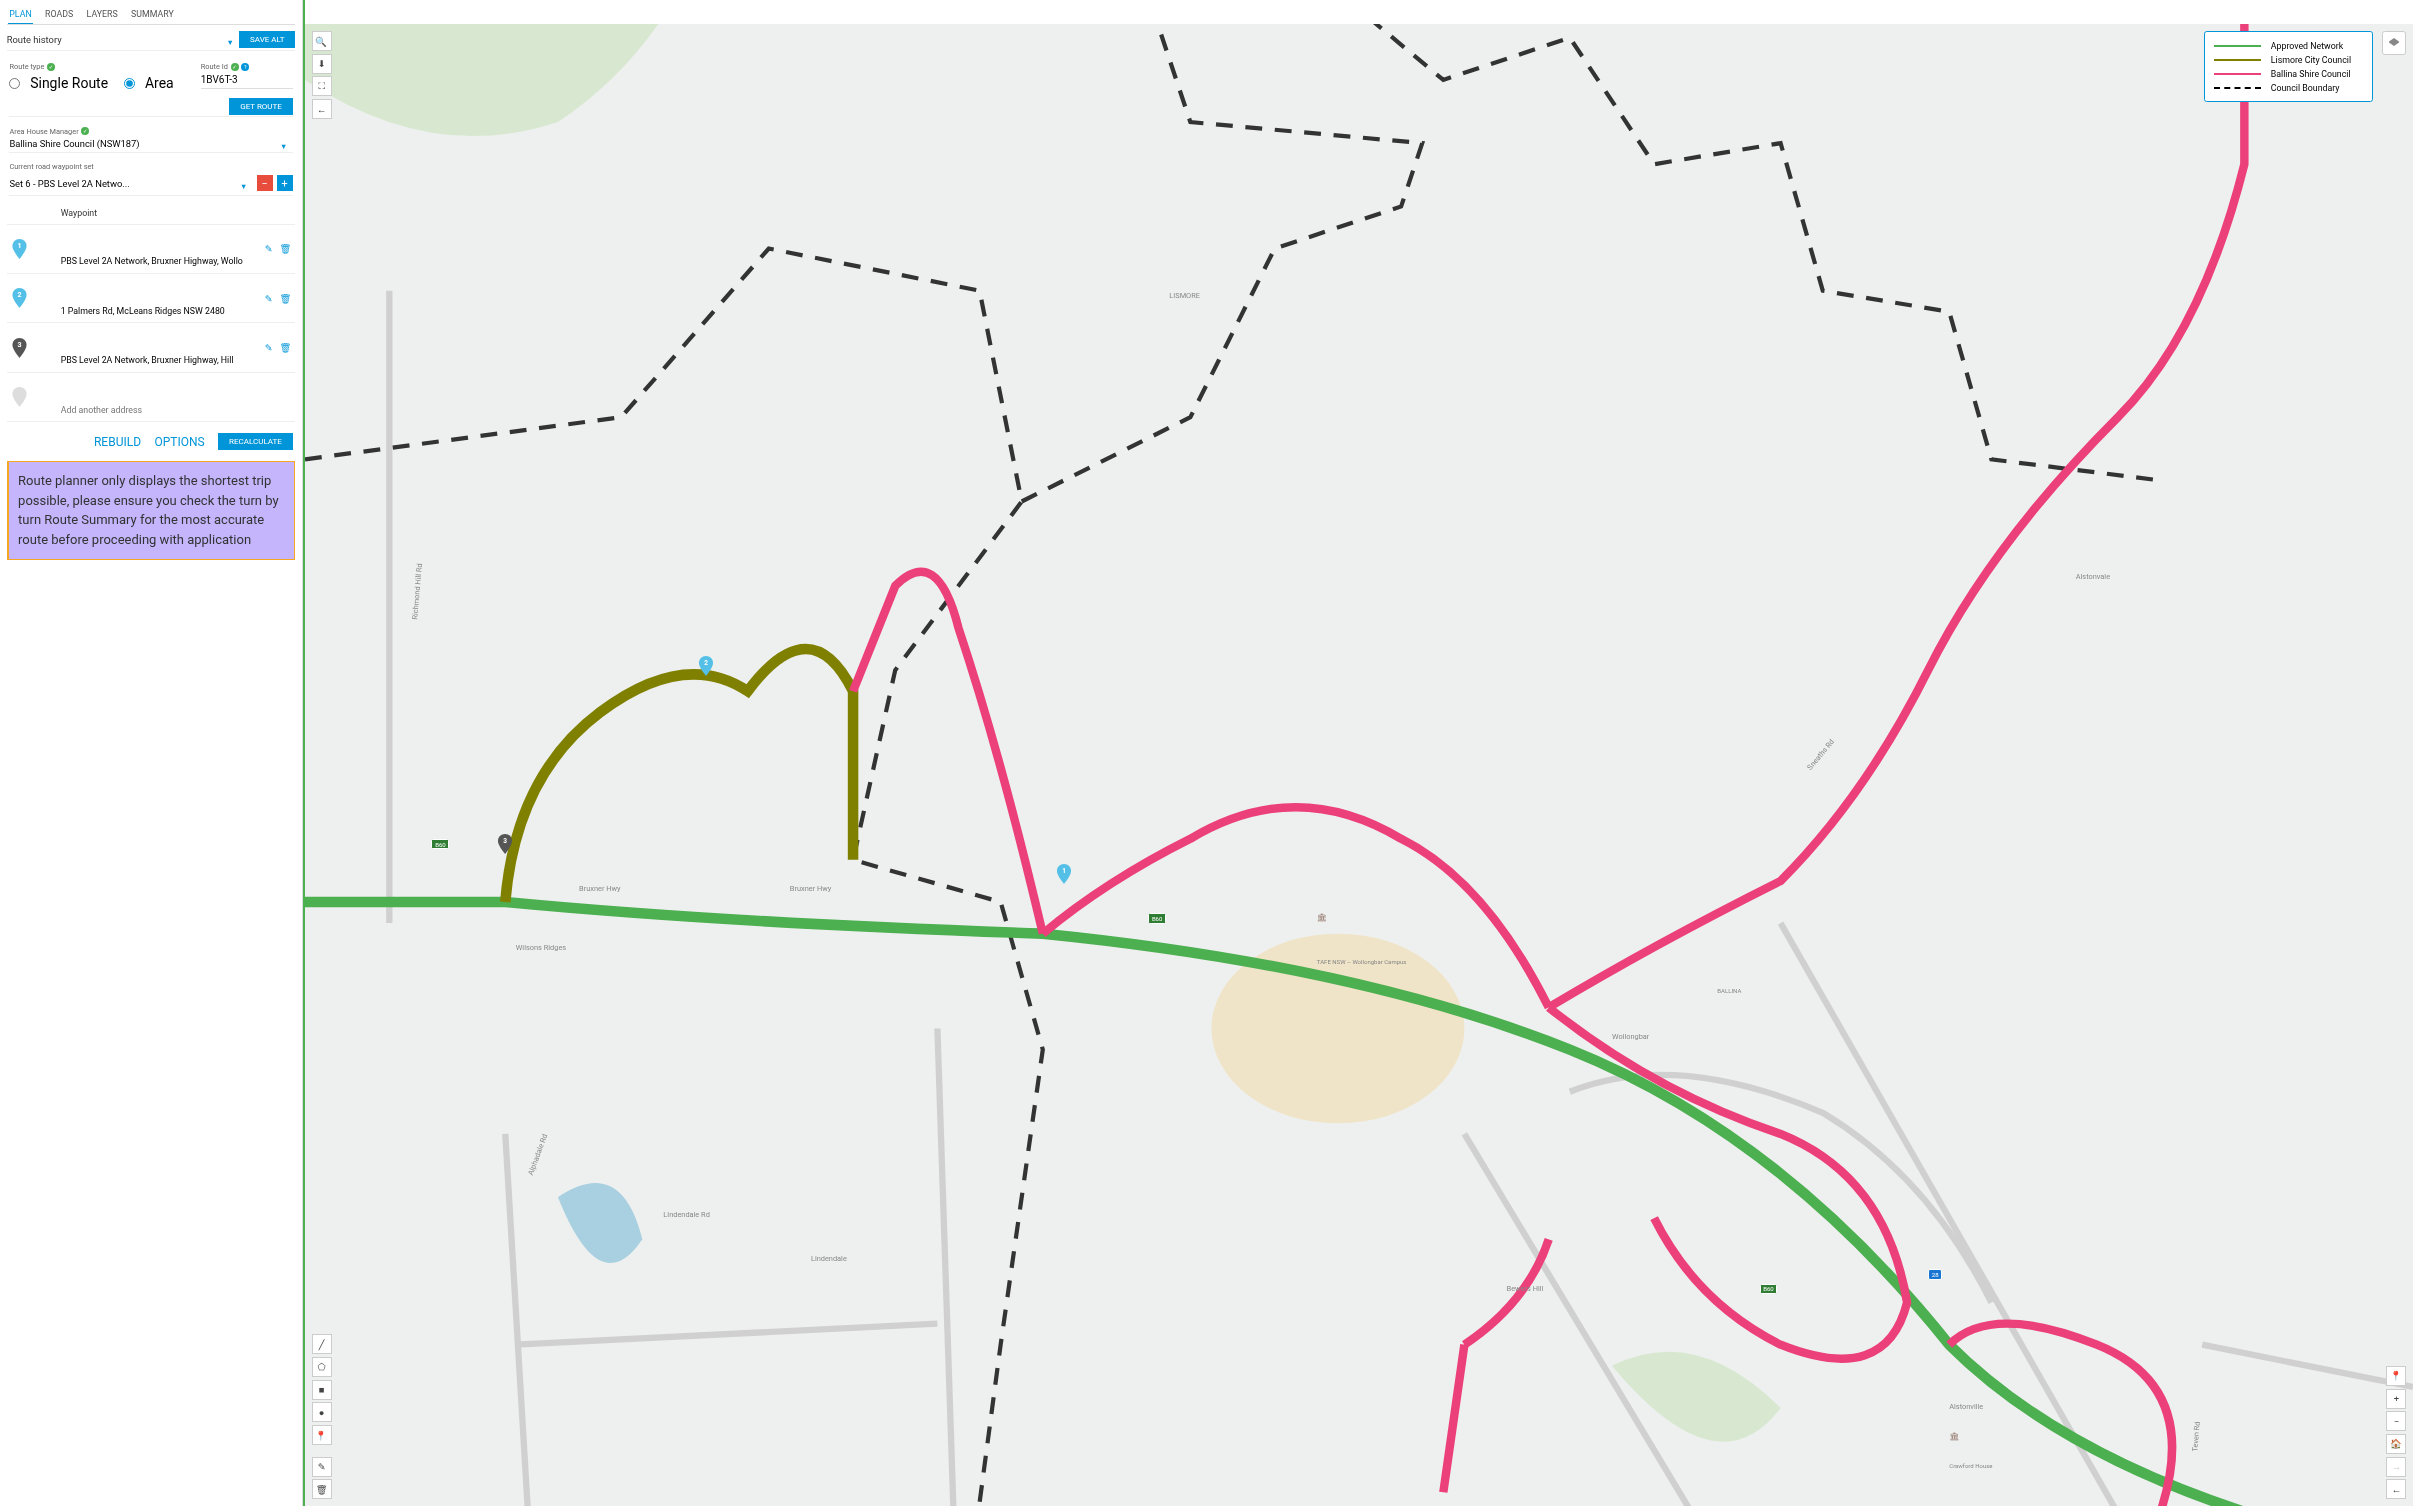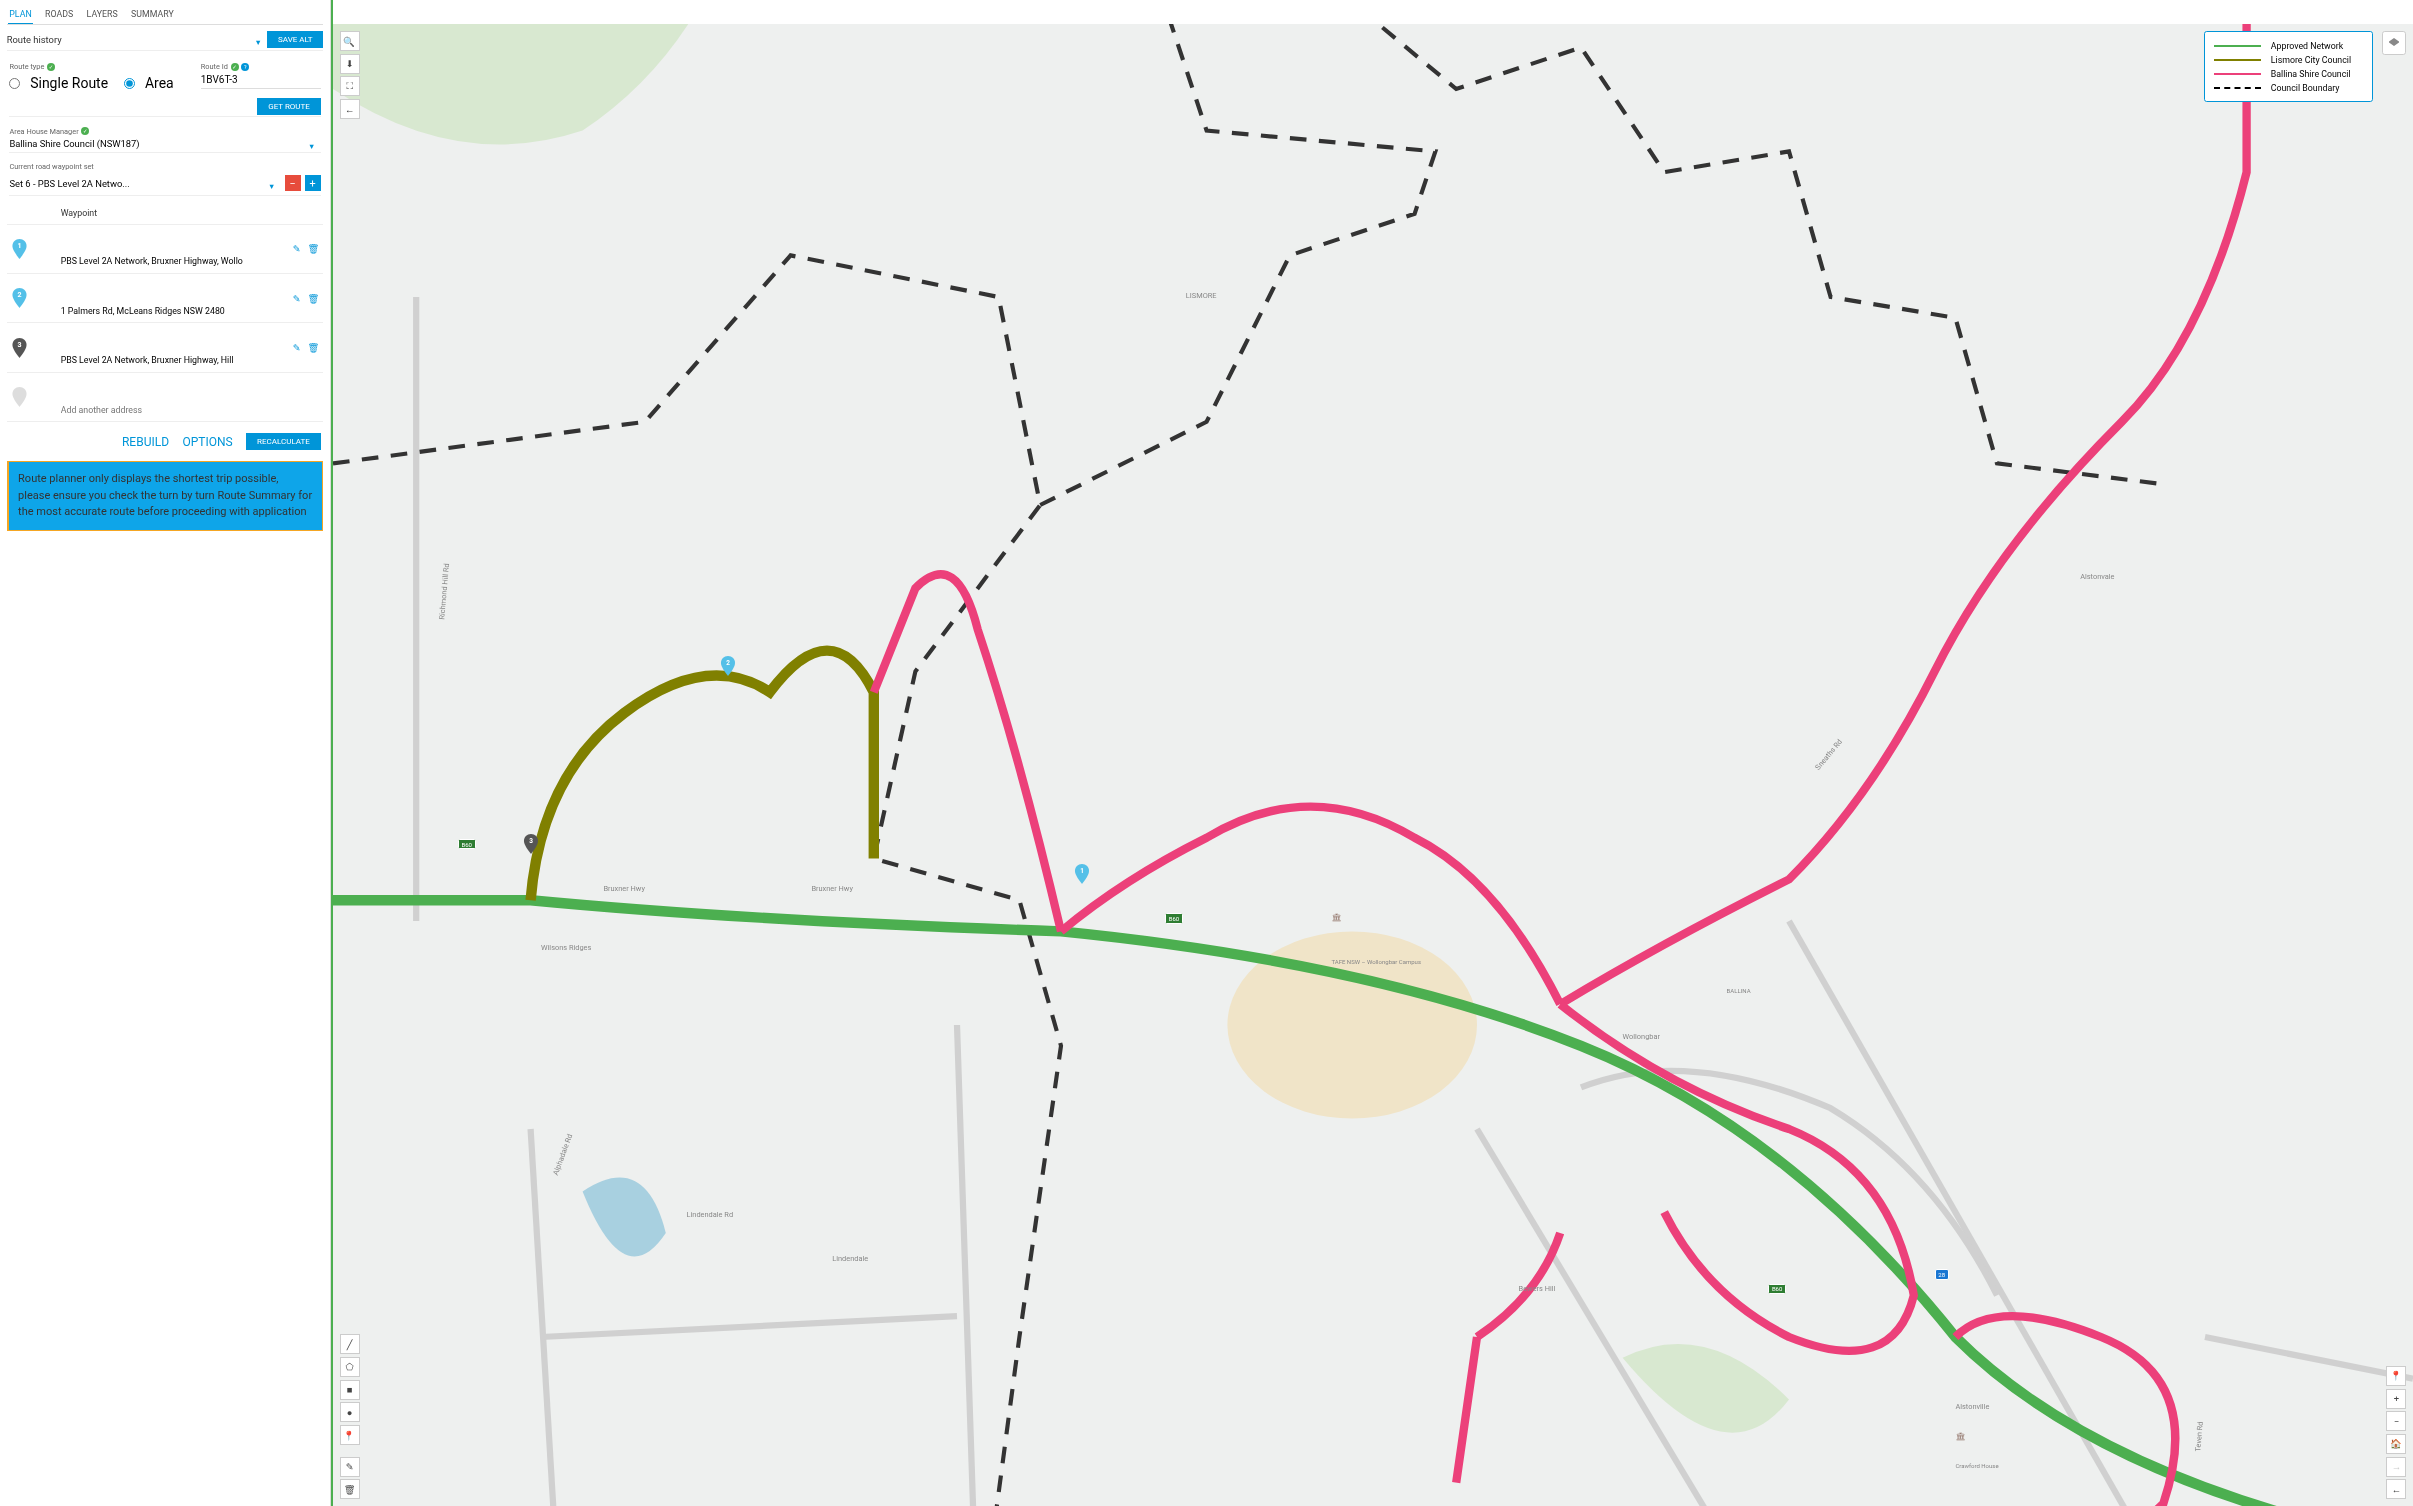--- a/index.html
+++ b/index.html
@@ -1,19 +1,19 @@
 <!DOCTYPE html>
 <html style="font-size:10.8px"><head>
 <meta charset="utf-8">
 <style>
 * { box-sizing: border-box; margin: 0; padding: 0; font-family: -apple-system, BlinkMacSystemFont, "Segoe UI", Roboto, Arial, sans-serif; }
 body { display: flex; height: 100vh; overflow: hidden; background: #fff; }
 
 
-.sidebar { width: 331px; flex-shrink: 0; border-right: 0.7px solid #ddd; overflow-y: auto; padding: 5.4px 6.7px; }
+.sidebar { width: 303px; flex-shrink: 0; border-right: 0.7px solid #ddd; overflow-y: auto; padding: 5.4px 6.7px; }
 .tabs { display: flex; gap: 10.8px; border-bottom: 0.7px solid #ddd; padding: 0 1.3px; }
 .tab { padding: 4px 1.3px; font-size: 8.8px; color: #555; cursor: pointer; border-bottom: 1.3px solid transparent; }
 .tab.active { color: #0095d8; border-bottom-color: #0095d8; }
 .history-row { display: flex; justify-content: space-between; align-items: center; padding: 5.4px 0 2.7px; border-bottom: 0.7px solid #eee; }
 .history-row .label { font-size: 9.4px; color: #333; flex: 1; }
 .dropdown-caret { color: #0095d8; font-size: 7.4px; padding: 0 5.4px; transform: translateY(2.7px); }
 .btn { background: #0095d8; color: #fff; border: none; padding: 4px 10.8px; font-size: 8px; cursor: pointer; }
 .btn-small { padding: 2.7px 8px; font-size: 7.4px; }
 .section { padding: 6.7px 2.7px 2.7px; }
 .field-label { font-size: 7.4px; color: #666; display: flex; align-items: center; gap: 2.7px; }
@@ -39,21 +39,21 @@
 .wp-row { display: flex; align-items: center; padding: 6.7px 0; border-bottom: 0.7px solid #eee; }
 .wp-row .pin-col { width: 54px; display: flex; justify-content: flex-start; padding-left: 5.4px; }
 .wp-row .txt { flex: 1; font-size: 8.8px; overflow: hidden; text-overflow: ellipsis; white-space: nowrap; margin-top: 25px; }
 .wp-row .actions { display: flex; gap: 6.7px; padding: 0 4px; }
 .wp-row .actions span { color: #0095d8; cursor: pointer; font-size: 9.4px; }
 .pin { width: 15px; height: 20px; position: relative; }
 .pin svg { width: 100%; height: 100%; }
 .pin-ghost svg path { fill: #ddd; }
 .action-row { display: flex; justify-content: flex-end; gap: 13.5px; padding: 10.8px 2.7px; align-items: center; }
 .link-btn { color: #0095d8; font-size: 12px; cursor: pointer; background: none; border: none; }
-.notice { border: 0.7px solid #f5a623; border-left: 2px solid #f5a623; padding: 9.4px; font-size: 11px; color: #333; line-height: 1.5; background: #0ea5e9; }
+.notice { border: 0.7px solid #f5a623; border-left: 2px solid #f5a623; padding: 9.4px; font-size: 13px; color: #333; line-height: 1.5; background: #c4b5fd; }
 
 
 .map-wrap { flex: 1; position: relative; border-left: 2px solid #4caf50; }
 .map-header { position: absolute; top: 0; left: 0; right: 0; background: #fff; padding: 4px 8px; display: flex; align-items: center; gap: 6.7px; border-bottom: 0.7px solid #ddd; z-index: 20; }
 .map-header h1 { font-size: 10px; font-weight: 600; }
 .on-badge { background: #4caf50; color: #fff; font-size: 6.7px; padding: 1.3px 5.4px; border-radius: 1.3px; }
 .map-canvas { position: absolute; inset: 0; top: 24px; background: #eef0ef; overflow: hidden; }
 .map-canvas svg { width: 100%; height: 100%; }
 
 

